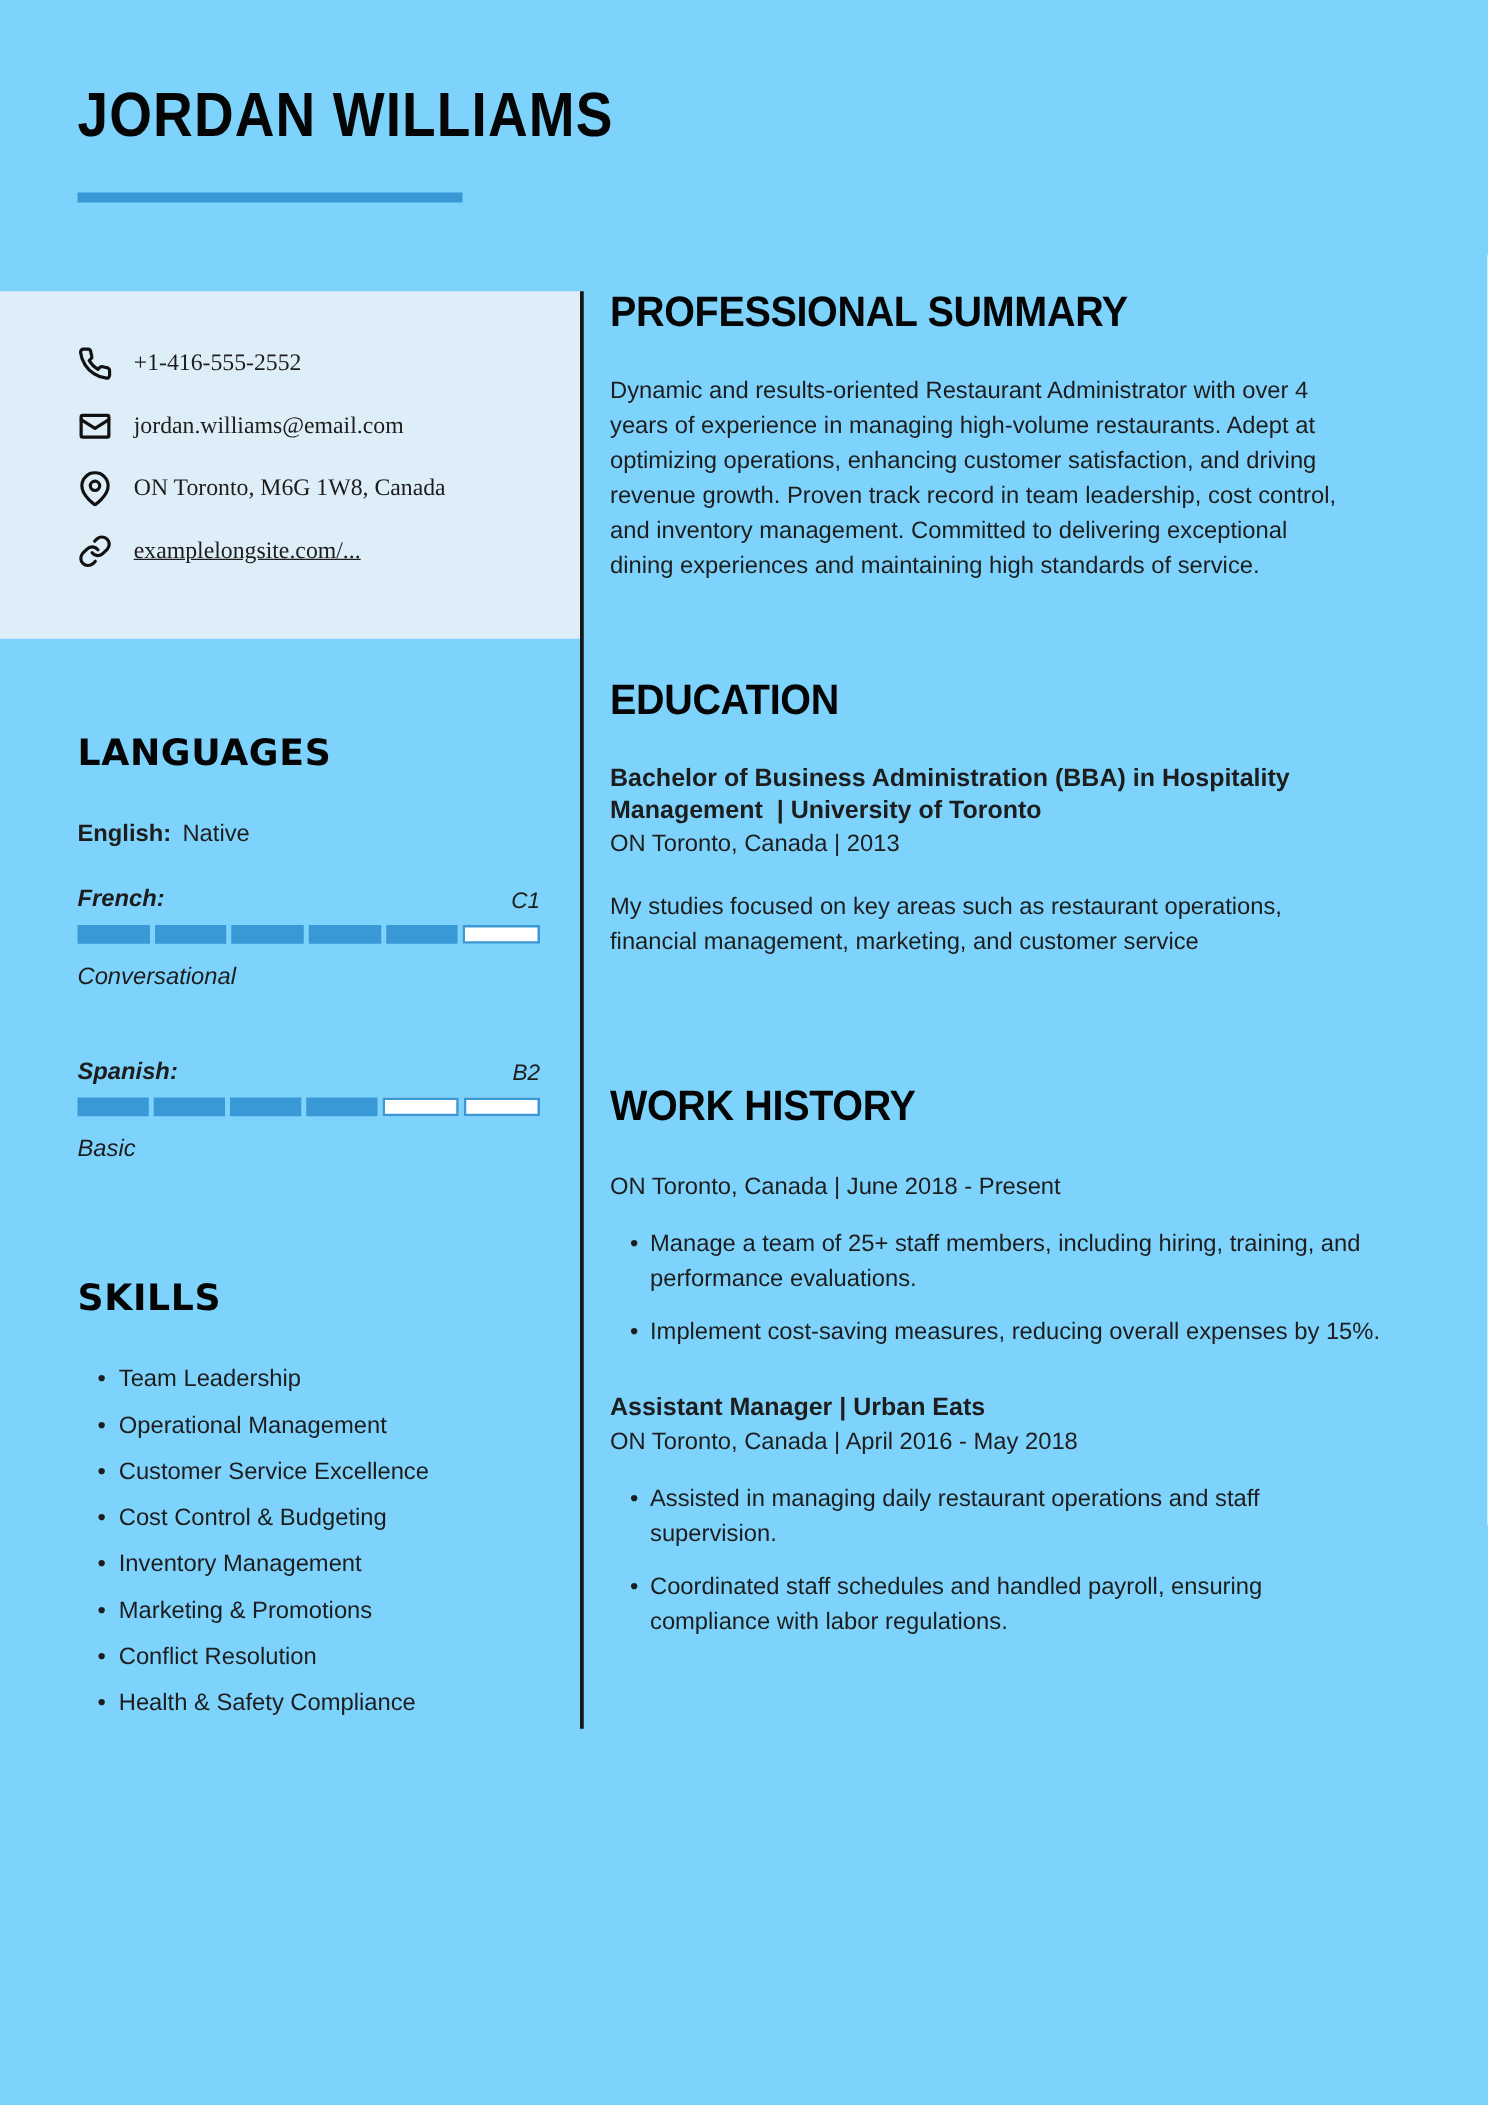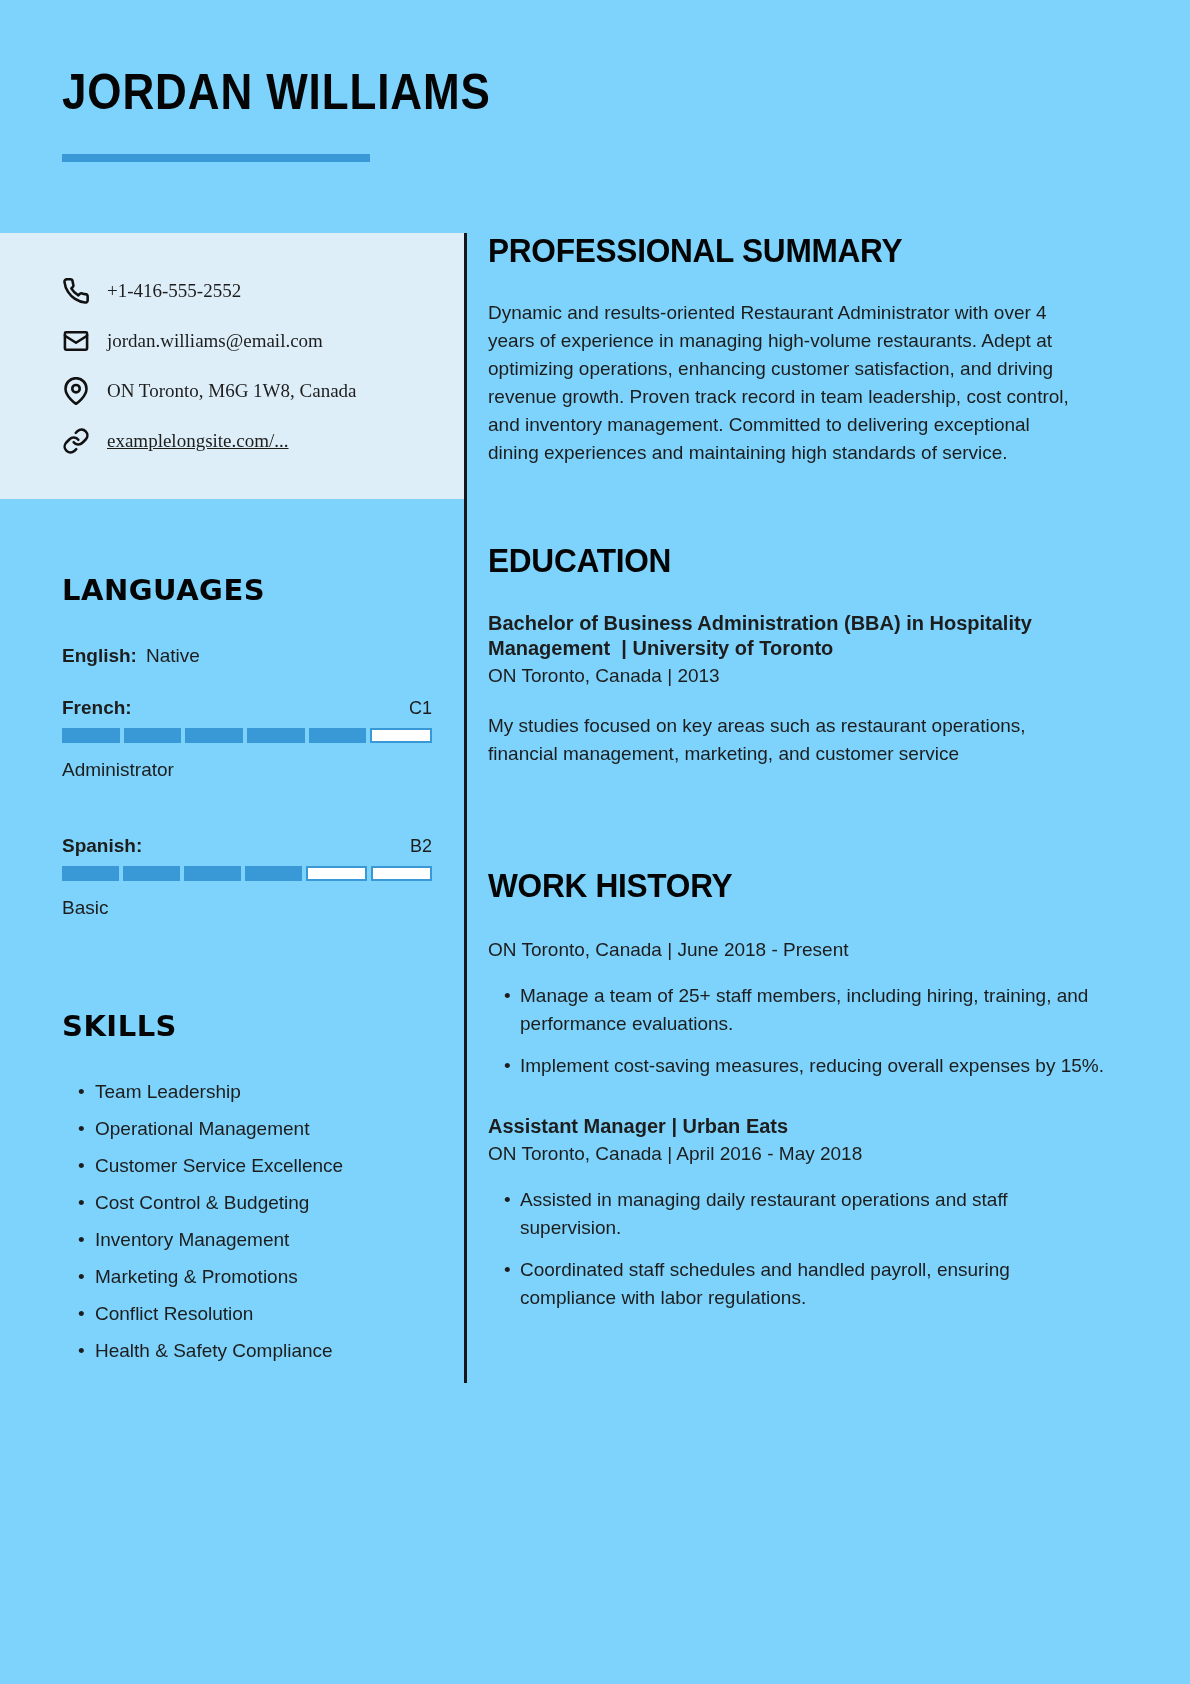--- a/index.html
+++ b/index.html
@@ -27,34 +27,34 @@
     white-space:nowrap;
   }
   .name-underline{width:308px;height:8px;background:var(--accent);margin-top:34px;}
   
   .columns{display:flex;margin-top:71px;align-items:flex-start;}
   .divider{position:absolute;left:464px;top:233px;width:3px;height:1150px;background:var(--divider);}
   
   .left{width:464px;flex:none;}
   .contact-box{background:var(--sidebar-bg);padding:44px 30px 44px 62px;font-family:Liberation Serif, serif;}
   .c-row{display:flex;align-items:center;margin-bottom:22px;}
-  .c-row:last-child{margin-bottom:0;}
+  .c-row:last-child{margin-bottom:12px;}
   .c-icon{width:28px;height:28px;flex:none;margin-right:17px;}
   .c-icon svg{width:28px;height:28px;display:block;}
   .c-text{font-size:19px;}
   .c-text.link{text-decoration:underline;cursor:pointer;}
   .side-section{padding:0 32px 0 62px;}
   .side-heading{
     font-family:"DejaVu Sans","Liberation Sans",sans-serif;
     font-size:29px;font-weight:700;line-height:30px;
     letter-spacing:.5px;color:#050505;margin:76px 0 0 0;
   }
   #skills-heading{margin-top:92px;}
   #languages-body{margin-top:40px;}
-  .lang-block + .lang-block{margin-top:30px;}
+  .lang-block + .lang-block{margin-top:30px;font-style:italic;}
   .lang-block:nth-child(3){margin-top:54px;}
   .lang-row{display:flex;align-items:flex-start;font-size:19px;line-height:22px;}
   .lang-label{font-weight:700;}
   .lang-value{margin-left:9px;}
   .lang-level{margin-left:auto;font-size:18px;}
   .bar{display:flex;gap:4px;margin-top:9px;}
   .seg{height:15px;flex:1;}
   .seg.fill{background:var(--accent);}
   .seg.empty{background:#fff;border:2px solid var(--accent);box-sizing:border-box;}
   .lang-desc{margin-top:16px;font-size:19px;line-height:22px;}
@@ -151,21 +151,21 @@
                 <span class="lang-level">C1</span>
               </div>
               <div class="bar">
                 <span class="seg fill"></span>
                 <span class="seg fill"></span>
                 <span class="seg fill"></span>
                 <span class="seg fill"></span>
                 <span class="seg fill"></span>
                 <span class="seg empty"></span>
               </div>
-              <div class="lang-desc">Administrator</div>
+              <div class="lang-desc">Conversational</div>
             </div>
             <div class="lang-block">
               <div class="lang-row">
                 <span class="lang-label">Spanish:</span>
                 <span class="lang-level">B2</span>
               </div>
               <div class="bar">
                 <span class="seg fill"></span>
                 <span class="seg fill"></span>
                 <span class="seg fill"></span>

